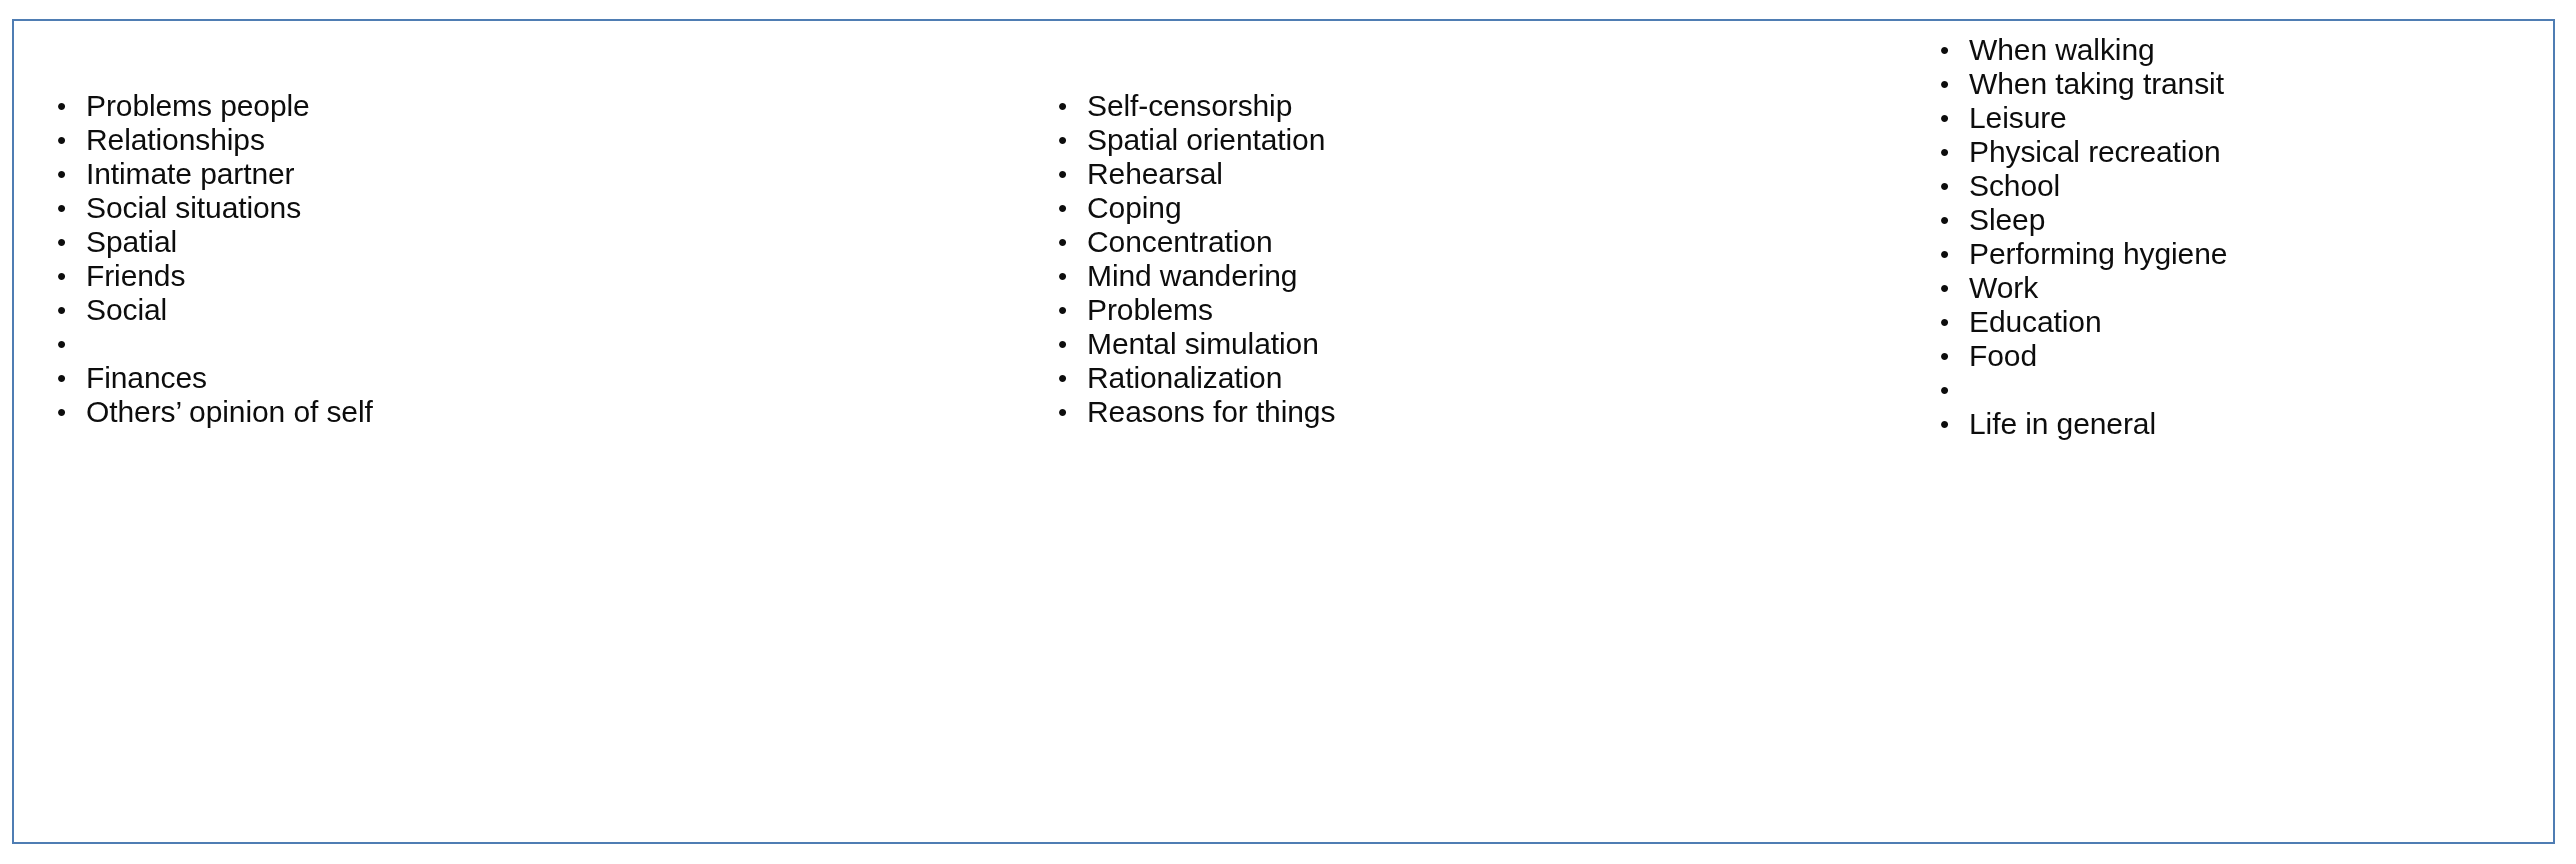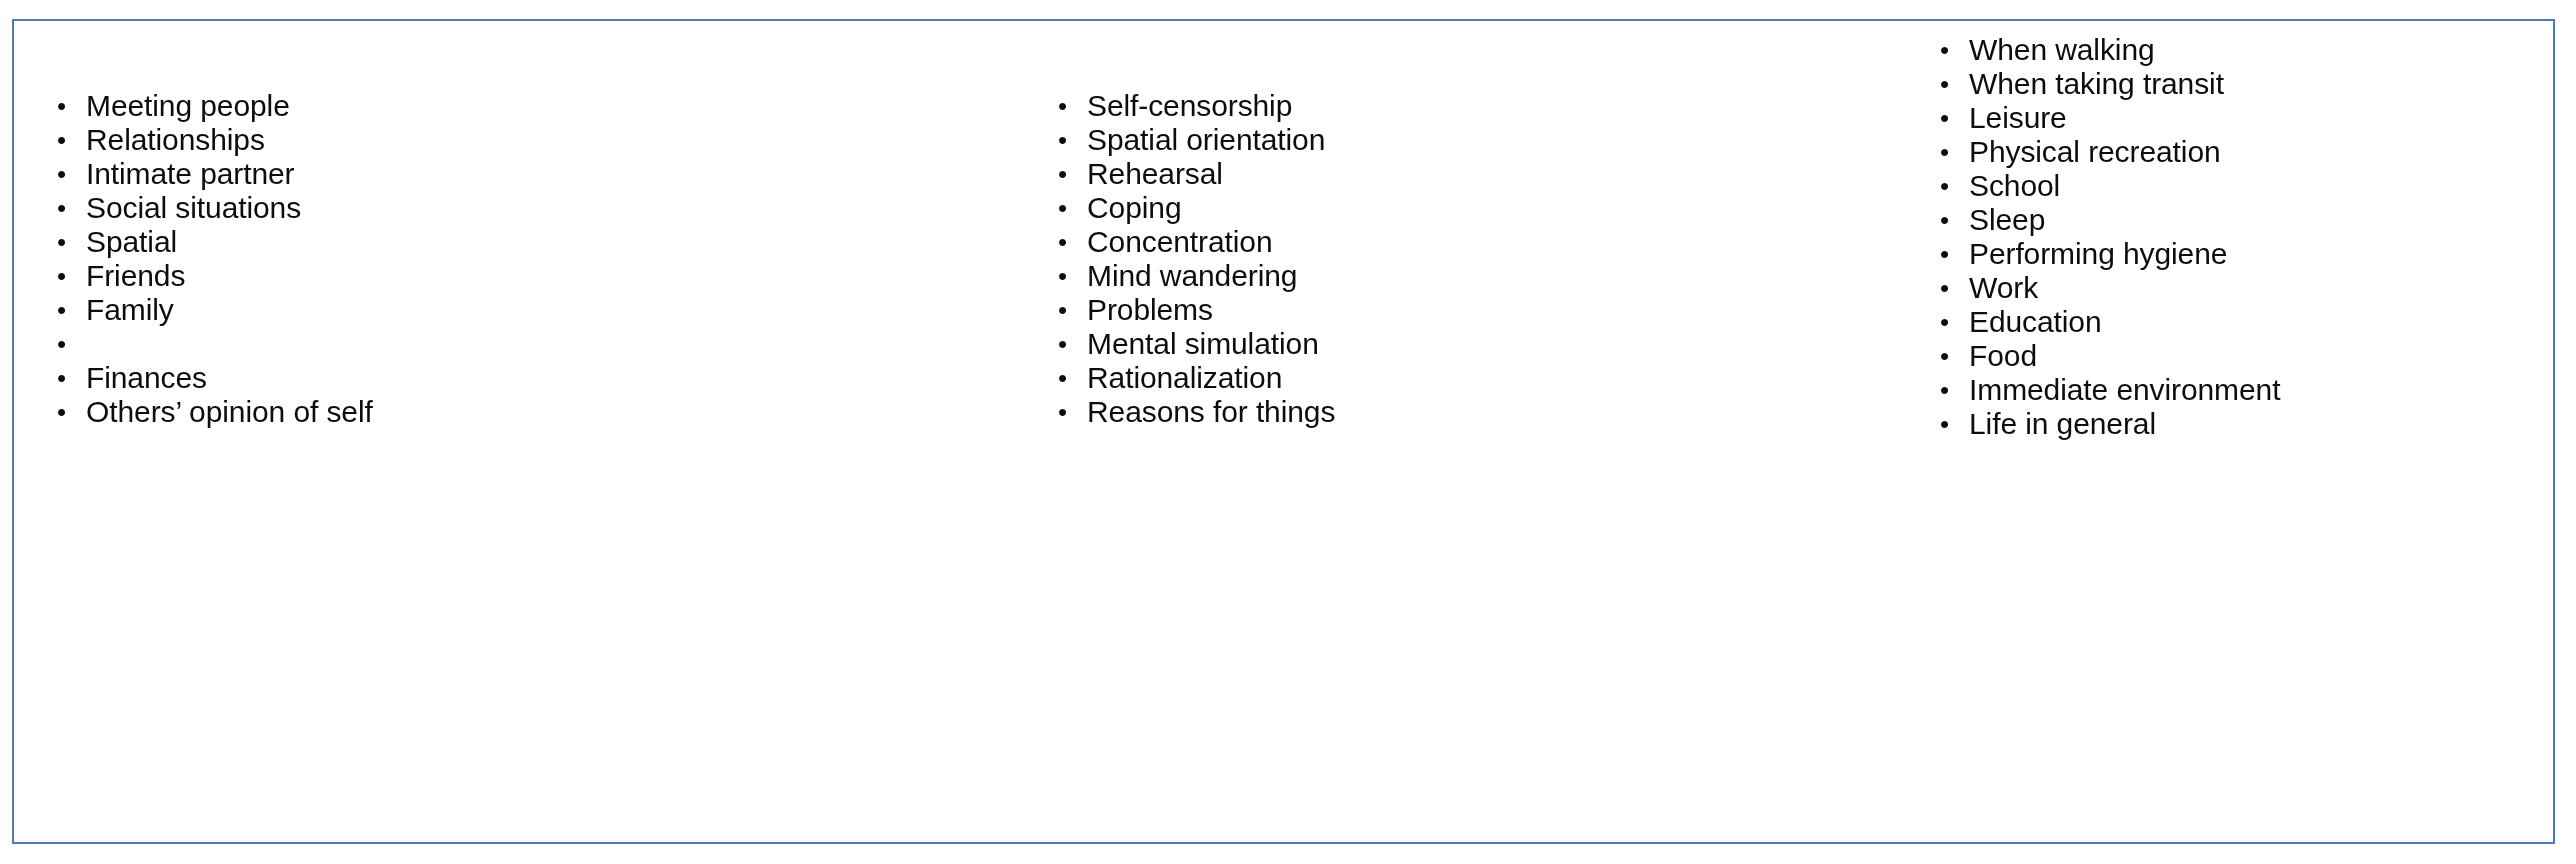--- a/index.html
+++ b/index.html
@@ -76,27 +76,27 @@
   }
 </style>
 </head>
 <body>
 
 <div id="frame" style="border-color: rgb(79, 125, 179); background: rgb(255, 255, 255);">
   <div class="columns">
 
     <div class="column" id="col-1">
       <ul class="bullet-list">
-          <li><span class="bullet-glyph">•</span><span class="item-text">Meeting people</span></li>
+          <li><span class="bullet-glyph">•</span><span class="item-text">Problems people</span></li>
           <li><span class="bullet-glyph">•</span><span class="item-text">Relationships</span></li>
           <li><span class="bullet-glyph">•</span><span class="item-text">Intimate partner</span></li>
           <li><span class="bullet-glyph">•</span><span class="item-text">Social situations</span></li>
           <li><span class="bullet-glyph">•</span><span class="item-text">Spatial</span></li>
           <li><span class="bullet-glyph">•</span><span class="item-text">Friends</span></li>
-          <li><span class="bullet-glyph">•</span><span class="item-text">Family</span></li>
+          <li><span class="bullet-glyph">•</span><span class="item-text">Social</span></li>
           <li><span class="bullet-glyph">•</span></li>
           <li><span class="bullet-glyph">•</span><span class="item-text">Finances</span></li>
           <li><span class="bullet-glyph">•</span><span class="item-text">Others’ opinion of self</span></li>
         </ul>
     </div>
 
     <div class="column" id="col-2">
       <ul class="bullet-list">
           <li><span class="bullet-glyph">•</span><span class="item-text">Self-censorship</span></li>
           <li><span class="bullet-glyph">•</span><span class="item-text">Spatial orientation</span></li>
@@ -116,20 +116,20 @@
           <li><span class="bullet-glyph">•</span><span class="item-text">When walking</span></li>
           <li><span class="bullet-glyph">•</span><span class="item-text">When taking transit</span></li>
           <li><span class="bullet-glyph">•</span><span class="item-text">Leisure</span></li>
           <li><span class="bullet-glyph">•</span><span class="item-text">Physical recreation</span></li>
           <li><span class="bullet-glyph">•</span><span class="item-text">School</span></li>
           <li><span class="bullet-glyph">•</span><span class="item-text">Sleep</span></li>
           <li><span class="bullet-glyph">•</span><span class="item-text">Performing hygiene</span></li>
           <li><span class="bullet-glyph">•</span><span class="item-text">Work</span></li>
           <li><span class="bullet-glyph">•</span><span class="item-text">Education</span></li>
           <li><span class="bullet-glyph">•</span><span class="item-text">Food</span></li>
-          <li><span class="bullet-glyph">•</span><span class="item-text">Immediate environment</span></li>
+          <li><span class="bullet-glyph">•</span></li>
           <li><span class="bullet-glyph">•</span><span class="item-text">Life in general</span></li>
         </ul>
     </div>
 
   </div>
 </div>
 
 
 </body></html>

